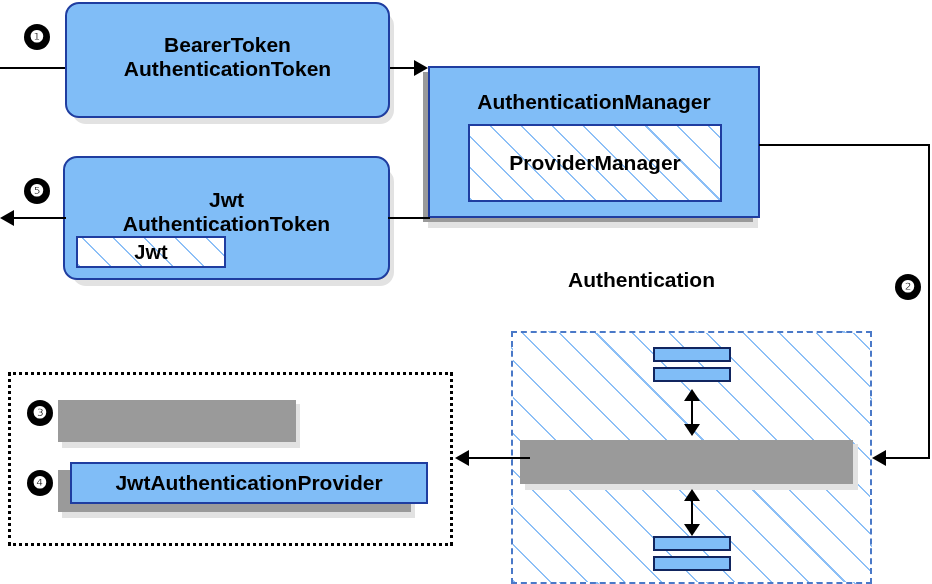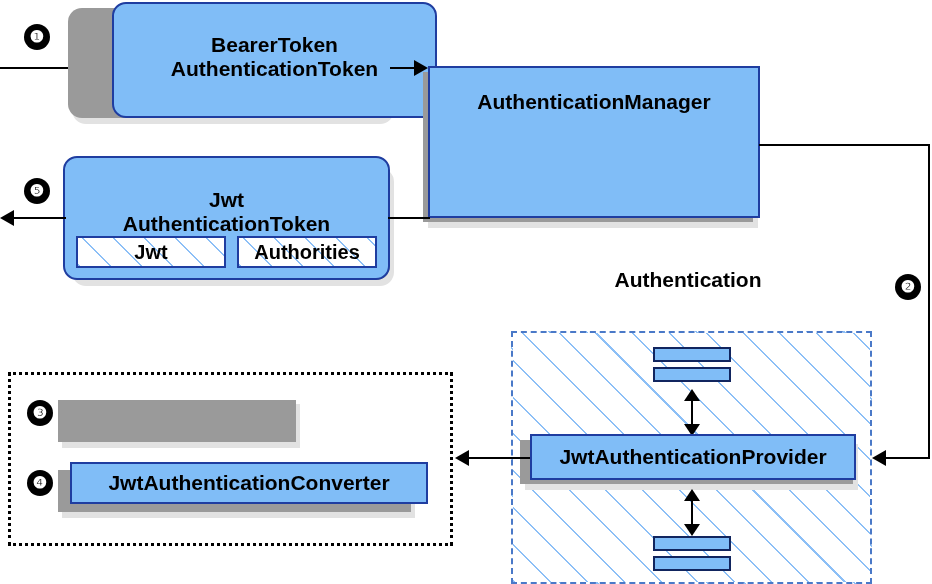--- a/index.html
+++ b/index.html
@@ -83,21 +83,21 @@
     box-sizing: border-box;
     border: 3px dotted #000000;
     background: transparent;
   }
 
   
   .caption {
     position: absolute;
     font-weight: bold;
     color: #000000;
-    text-align: center;
+    text-align: left;
     line-height: 1.12;
   }
 
   
   .marker {
     position: absolute;
     width: 26px;
     height: 26px;
     border-radius: 50%;
     background: #000000;
@@ -149,56 +149,56 @@
 </style>
 </head>
 <body>
 
 <div id="canvas">
 
   <div class="hline" style="left:0px; top:67px; width:70px;"></div>
 
   <div class="shadow-light" style="left:72px; top:12px; width:322px; height:112px; border-radius:14px;"></div>
   <div class="shadow-dark" style="left:68px; top:8px; width:322px; height:110px; border-radius:14px;"></div>
-  <div class="bluebox rounded" style="left:65px; top:2px; width:325px; height:116px; flex-direction:column; font-size:21px; padding-top:2px;margin-left:47px;">
+  <div class="bluebox rounded" style="left:65px; top:2px; width:325px; height:116px; flex-direction:column; font-size:21px; padding-top:2px;">
     <div style="pointer-events:none;">
       <span>BearerToken</span><br>
       <span>AuthenticationToken</span>
     </div>
     <div style="height:8px;"></div>
   </div>
 
   <div class="marker" style="left:24px; top:24px;">
     <span>❶</span>
   </div>
 
   <div class="hline" style="left:390px; top:67px; width:26px;"></div>
   <div class="arrow-right" style="left:414px; top:60px;"></div>
 
   <div class="shadow-light" style="left:428px; top:76px; width:330px; height:152px;"></div>
   <div class="shadow-dark" style="left:423px; top:72px; width:330px; height:150px;"></div>
   <div class="bluebox" style="left:428px; top:66px; width:332px; height:152px; align-items:flex-start; font-size:21px; padding-top:22px;">
     <span>AuthenticationManager</span>
+  </div>
+  <div class="hatchbox" style="left:468px; top:124px; width:254px; height:78px; font-size:21px;">
+    <span>ProviderManager</span>
   </div>
 
   <div class="shadow-light" style="left:72px; top:168px; width:322px; height:118px; border-radius:14px;"></div>
   <div class="shadow-dark" style="left:68px; top:164px; width:322px; height:116px; border-radius:14px;"></div>
   <div class="bluebox rounded" style="left:63px; top:156px; width:327px; height:124px; flex-direction:column; font-size:21px; padding-top:4px;">
     <div style="pointer-events:none;">
       <span>Jwt</span><br>
       <span>AuthenticationToken</span>
     </div>
     <div style="height:16px;"></div>
   </div>
   <div class="hatchbox" style="left:76px; top:236px; width:150px; height:32px; font-size:20px;">
     <span>Jwt</span>
   </div>
-  <div class="hatchbox" style="left:237px; top:236px; width:140px; height:32px; font-size:20px;">
-    <span>Authorities</span>
-  </div>
 
   <div class="marker" style="left:24px; top:178px;">
     <span>❺</span>
   </div>
 
   <div class="hline" style="left:388px; top:217px; width:42px;"></div>
 
   <div class="hline" style="left:8px; top:217px; width:58px;"></div>
   <div class="arrow-left" style="left:0px; top:210px;"></div>
 
@@ -219,23 +219,20 @@
 
   <div class="minibar" style="left:653px; top:347px; width:78px; height:15px;"></div>
   <div class="minibar" style="left:653px; top:367px; width:78px; height:15px;"></div>
 
   <div class="vline" style="left:691px; top:392px; height:40px;"></div>
   <div class="arrow-up" style="left:684px; top:389px;"></div>
   <div class="arrow-down" style="left:684px; top:424px;"></div>
 
   <div class="shadow-light" style="left:525px; top:444px; width:333px; height:46px;"></div>
   <div class="shadow-dark" style="left:520px; top:440px; width:333px; height:44px;"></div>
-  <div class="bluebox" style="left:530px; top:434px; width:326px; height:46px; font-size:21px;">
-    <span>JwtAuthenticationProvider</span>
-  </div>
 
   <div class="vline" style="left:691px; top:492px; height:40px;"></div>
   <div class="arrow-up" style="left:684px; top:489px;"></div>
   <div class="arrow-down" style="left:684px; top:524px;"></div>
 
   <div class="minibar" style="left:653px; top:536px; width:78px; height:15px;"></div>
   <div class="minibar" style="left:653px; top:556px; width:78px; height:15px;"></div>
 
   <div class="hline" style="left:468px; top:457px; width:62px;"></div>
   <div class="arrow-left" style="left:455px; top:450px;"></div>
@@ -244,19 +241,19 @@
 
   <div class="shadow-light" style="left:62px; top:404px; width:238px; height:44px;"></div>
   <div class="shadow-dark" style="left:58px; top:400px; width:238px; height:42px;"></div>
   <div class="marker" style="left:27px; top:400px;">
     <span>❸</span>
   </div>
 
   <div class="shadow-light" style="left:62px; top:474px; width:353px; height:44px;"></div>
   <div class="shadow-dark" style="left:58px; top:470px; width:353px; height:42px;"></div>
   <div class="bluebox" style="left:70px; top:462px; width:358px; height:42px; font-size:21px;">
-    <span>JwtAuthenticationConverter</span>
+    <span>JwtAuthenticationProvider</span>
   </div>
   <div class="marker" style="left:27px; top:470px;">
     <span>❹</span>
   </div>
 
 </div>
 
 </body></html>

